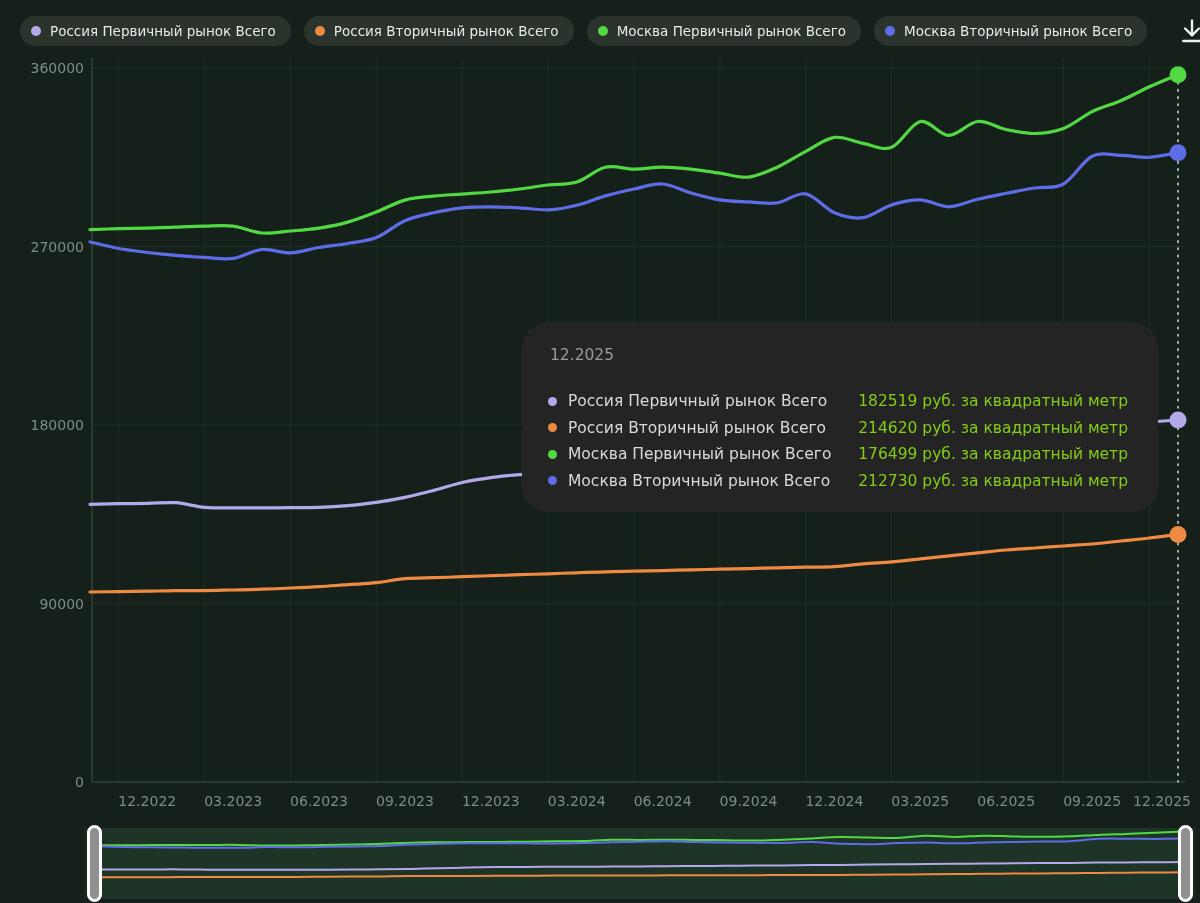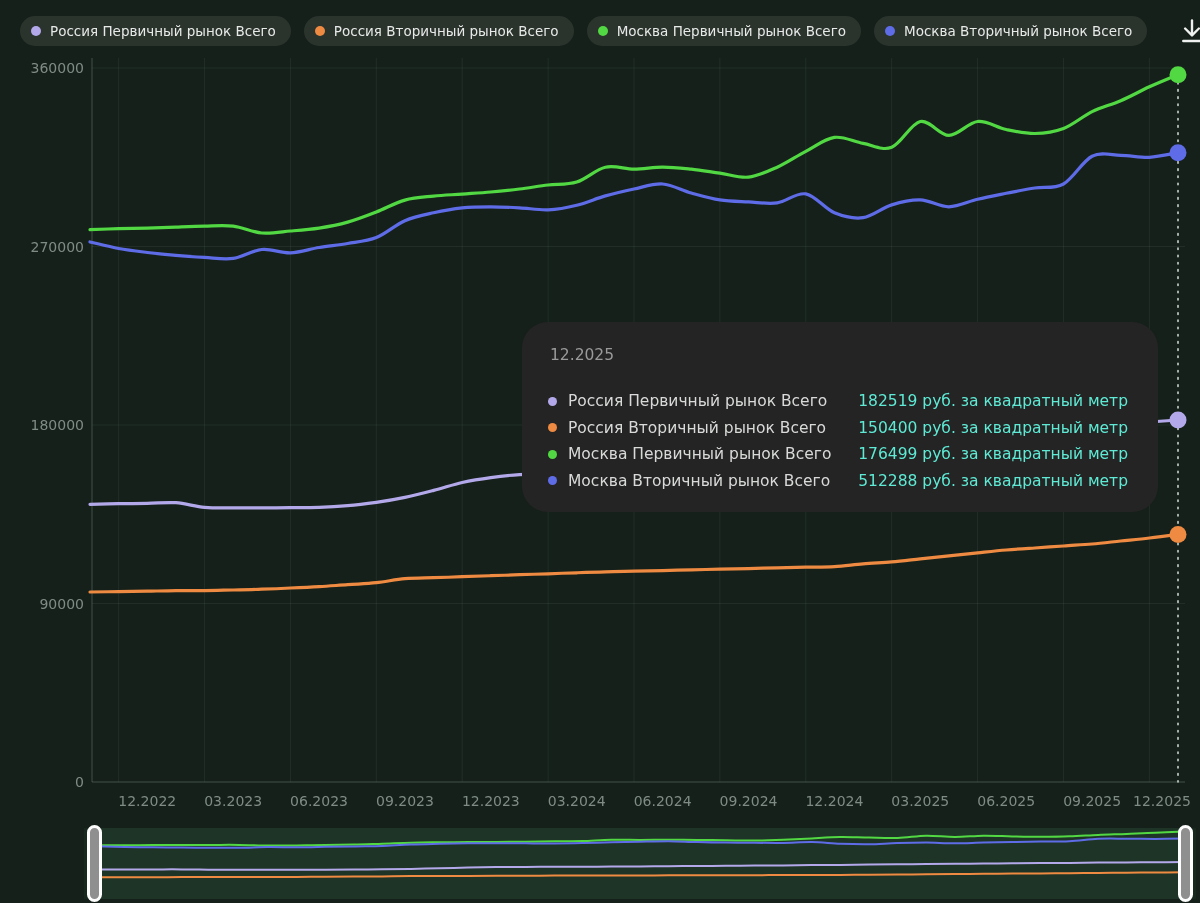--- a/index.html
+++ b/index.html
@@ -35,21 +35,21 @@
     position:absolute;left:522px;top:322px;width:636px;height:190px;
     background:#242424;border-radius:26px;box-sizing:border-box;
     padding:24px 30px 20px 26px;color:#fff;
   }
   .tooltip .tt-title{color:#9a9a9a;font-size:15.5px;margin:0 0 24px 2px;}
   .tt-row{
     display:flex;align-items:center;height:26.5px;font-size:15.5px;
   }
   .tt-row .dot{width:9px;height:9px;border-radius:50%;margin-right:11px;flex:0 0 auto;}
   .tt-row .lbl{color:#d8dad8;}
-  .tt-row .val{margin-left:auto;color:#5eead4;text-align:center;white-space:nowrap;}
+  .tt-row .val{margin-left:auto;color:#84cc16;text-align:center;white-space:nowrap;}
   
   .slider{
     position:absolute;left:84px;top:828px;width:1112px;height:71px;
     background:#17281e;cursor:pointer;
   }
   .slider .sel{
     position:absolute;left:13px;right:13px;top:0;bottom:0;
     background:#1e3427;
   }
   #mini-svg{position:absolute;left:0;top:0;}
@@ -149,31 +149,31 @@
     <p class="tt-title">12.2025</p>
     <div class="tt-rows">
         <div class="tt-row">
           <span class="dot" style="background: rgb(179, 169, 234);"></span>
           <span class="lbl">Россия Первичный рынок Всего</span>
           <span class="val">182519 руб. за квадратный метр</span>
         </div>
         <div class="tt-row">
           <span class="dot" style="background: rgb(238, 138, 65);"></span>
           <span class="lbl">Россия Вторичный рынок Всего</span>
-          <span class="val">150400 руб. за квадратный метр</span>
+          <span class="val">214620 руб. за квадратный метр</span>
         </div>
         <div class="tt-row">
           <span class="dot" style="background: rgb(82, 216, 67);"></span>
           <span class="lbl">Москва Первичный рынок Всего</span>
           <span class="val">176499 руб. за квадратный метр</span>
         </div>
         <div class="tt-row">
           <span class="dot" style="background: rgb(95, 108, 232);"></span>
           <span class="lbl">Москва Вторичный рынок Всего</span>
-          <span class="val">512288 руб. за квадратный метр</span>
+          <span class="val">212730 руб. за квадратный метр</span>
         </div>
       </div>
   </div>
 
   <div class="slider">
     <div class="sel"></div>
     <svg id="mini-svg" width="1112" height="71" viewBox="0 0 1112 71">
         <path d="M12 41.5 C16.8 41.5 31.1 41.5 40.6 41.4 C50.2 41.4 59.7 41.4 69.3 41.4 C78.8 41.4 88.4 41.3 97.9 41.4 C107.4 41.4 117.0 41.7 126.5 41.8 C136.1 41.8 145.6 41.8 155.2 41.8 C164.7 41.8 174.2 41.8 183.8 41.8 C193.3 41.8 202.9 41.8 212.4 41.8 C222.0 41.8 231.5 41.8 241.1 41.8 C250.6 41.7 260.1 41.7 269.7 41.6 C279.2 41.5 288.8 41.4 298.3 41.3 C307.9 41.2 317.4 41.1 326.9 40.9 C336.5 40.7 346.0 40.5 355.6 40.3 C365.1 40.1 374.7 39.8 384.2 39.6 C393.8 39.4 403.3 39.3 412.8 39.1 C422.4 39.0 431.9 38.9 441.5 38.9 C451.0 38.8 460.6 38.9 470.1 38.8 C479.6 38.8 489.2 38.7 498.7 38.7 C508.3 38.7 517.8 38.6 527.4 38.5 C536.9 38.5 546.5 38.4 556.0 38.4 C565.5 38.3 575.1 38.2 584.6 38.2 C594.2 38.1 603.7 38.1 613.3 38.0 C622.8 37.9 632.4 37.9 641.9 37.8 C651.4 37.8 661.0 37.7 670.5 37.6 C680.1 37.6 689.6 37.5 699.2 37.4 C708.7 37.3 718.2 37.2 727.8 37.1 C737.3 37.0 746.9 36.9 756.4 36.9 C766.0 36.8 775.5 36.7 785.1 36.6 C794.6 36.5 804.1 36.4 813.7 36.3 C823.2 36.3 832.8 36.2 842.3 36.1 C851.9 36.0 861.4 35.9 870.9 35.8 C880.5 35.7 890.0 35.6 899.6 35.5 C909.1 35.5 918.7 35.4 928.2 35.3 C937.8 35.2 947.3 35.1 956.8 35.0 C966.4 35.0 975.9 34.9 985.5 34.9 C995.0 34.8 1004.6 34.7 1014.1 34.6 C1023.6 34.5 1033.2 34.5 1042.7 34.4 C1052.3 34.4 1061.8 34.3 1071.4 34.2 C1080.9 34.2 1095.2 34.1 1100.0 34.1" fill="none" stroke="#b3a9ea" stroke-width="2" stroke-linecap="round" stroke-linejoin="round"></path>
         <path d="M12 49.235 C16.8 49.2 31.1 49.2 40.6 49.2 C50.2 49.2 59.7 49.2 69.3 49.2 C78.8 49.2 88.4 49.1 97.9 49.1 C107.4 49.1 117.0 49.1 126.5 49.1 C136.1 49.1 145.6 49.1 155.2 49.1 C164.7 49.0 174.2 49.0 183.8 49.0 C193.3 49.0 202.9 48.9 212.4 48.9 C222.0 48.8 231.5 48.8 241.1 48.8 C250.6 48.7 260.1 48.6 269.7 48.6 C279.2 48.5 288.8 48.5 298.3 48.4 C307.9 48.3 317.4 48.1 326.9 48.1 C336.5 48.0 346.0 48.0 355.6 48.0 C365.1 47.9 374.7 47.9 384.2 47.9 C393.8 47.9 403.3 47.8 412.8 47.8 C422.4 47.8 431.9 47.7 441.5 47.7 C451.0 47.7 460.6 47.7 470.1 47.6 C479.6 47.6 489.2 47.6 498.7 47.5 C508.3 47.5 517.8 47.5 527.4 47.5 C536.9 47.4 546.5 47.4 556.0 47.4 C565.5 47.4 575.1 47.4 584.6 47.3 C594.2 47.3 603.7 47.3 613.3 47.3 C622.8 47.3 632.4 47.2 641.9 47.2 C651.4 47.2 661.0 47.2 670.5 47.2 C680.1 47.1 689.6 47.1 699.2 47.1 C708.7 47.1 718.2 47.1 727.8 47.0 C737.3 47.0 746.9 47.0 756.4 47.0 C766.0 46.9 775.5 46.8 785.1 46.8 C794.6 46.7 804.1 46.6 813.7 46.6 C823.2 46.5 832.8 46.4 842.3 46.3 C851.9 46.2 861.4 46.1 870.9 46.0 C880.5 46.0 890.0 45.9 899.6 45.8 C909.1 45.7 918.7 45.6 928.2 45.5 C937.8 45.5 947.3 45.4 956.8 45.4 C966.4 45.3 975.9 45.2 985.5 45.2 C995.0 45.1 1004.6 45.1 1014.1 45.0 C1023.6 44.9 1033.2 44.8 1042.7 44.7 C1052.3 44.6 1061.8 44.6 1071.4 44.5 C1080.9 44.4 1095.2 44.2 1100.0 44.2" fill="none" stroke="#ee8a41" stroke-width="2" stroke-linecap="round" stroke-linejoin="round"></path>
         <path d="M12 17.262500000000003 C16.8 17.2 31.1 17.2 40.6 17.2 C50.2 17.2 59.7 17.1 69.3 17.1 C78.8 17.1 88.4 17.1 97.9 17.0 C107.4 17.0 117.0 17.0 126.5 16.9 C136.1 16.9 145.6 16.8 155.2 16.9 C164.7 17.0 174.2 17.5 183.8 17.6 C193.3 17.6 202.9 17.5 212.4 17.4 C222.0 17.3 231.5 17.3 241.1 17.1 C250.6 17.0 260.1 16.8 269.7 16.6 C279.2 16.4 288.8 16.0 298.3 15.7 C307.9 15.4 317.4 14.9 326.9 14.7 C336.5 14.4 346.0 14.4 355.6 14.3 C365.1 14.2 374.7 14.2 384.2 14.1 C393.8 14.1 403.3 14.0 412.8 13.9 C422.4 13.9 431.9 13.8 441.5 13.7 C451.0 13.6 460.6 13.4 470.1 13.3 C479.6 13.2 489.2 13.3 498.7 13.1 C508.3 12.8 517.8 11.9 527.4 11.8 C536.9 11.6 546.5 11.9 556.0 11.9 C565.5 11.9 575.1 11.8 584.6 11.8 C594.2 11.8 603.7 11.8 613.3 11.9 C622.8 12.0 632.4 12.2 641.9 12.3 C651.4 12.4 661.0 12.7 670.5 12.6 C680.1 12.5 689.6 12.1 699.2 11.8 C708.7 11.4 718.2 10.8 727.8 10.4 C737.3 9.9 746.9 9.2 756.4 9.1 C766.0 9.0 775.5 9.5 785.1 9.6 C794.6 9.8 804.1 10.3 813.7 10.0 C823.2 9.7 832.8 7.9 842.3 7.7 C851.9 7.6 861.4 9.0 870.9 9.0 C880.5 9.0 890.0 7.8 899.6 7.7 C909.1 7.6 918.7 8.2 928.2 8.4 C937.8 8.6 947.3 8.8 956.8 8.8 C966.4 8.8 975.9 8.7 985.5 8.3 C995.0 8.0 1004.6 7.3 1014.1 6.9 C1023.6 6.4 1033.2 6.3 1042.7 5.9 C1052.3 5.5 1061.8 5.0 1071.4 4.7 C1080.9 4.3 1095.2 3.8 1100.0 3.6" fill="none" stroke="#52d843" stroke-width="2" stroke-linecap="round" stroke-linejoin="round"></path>

